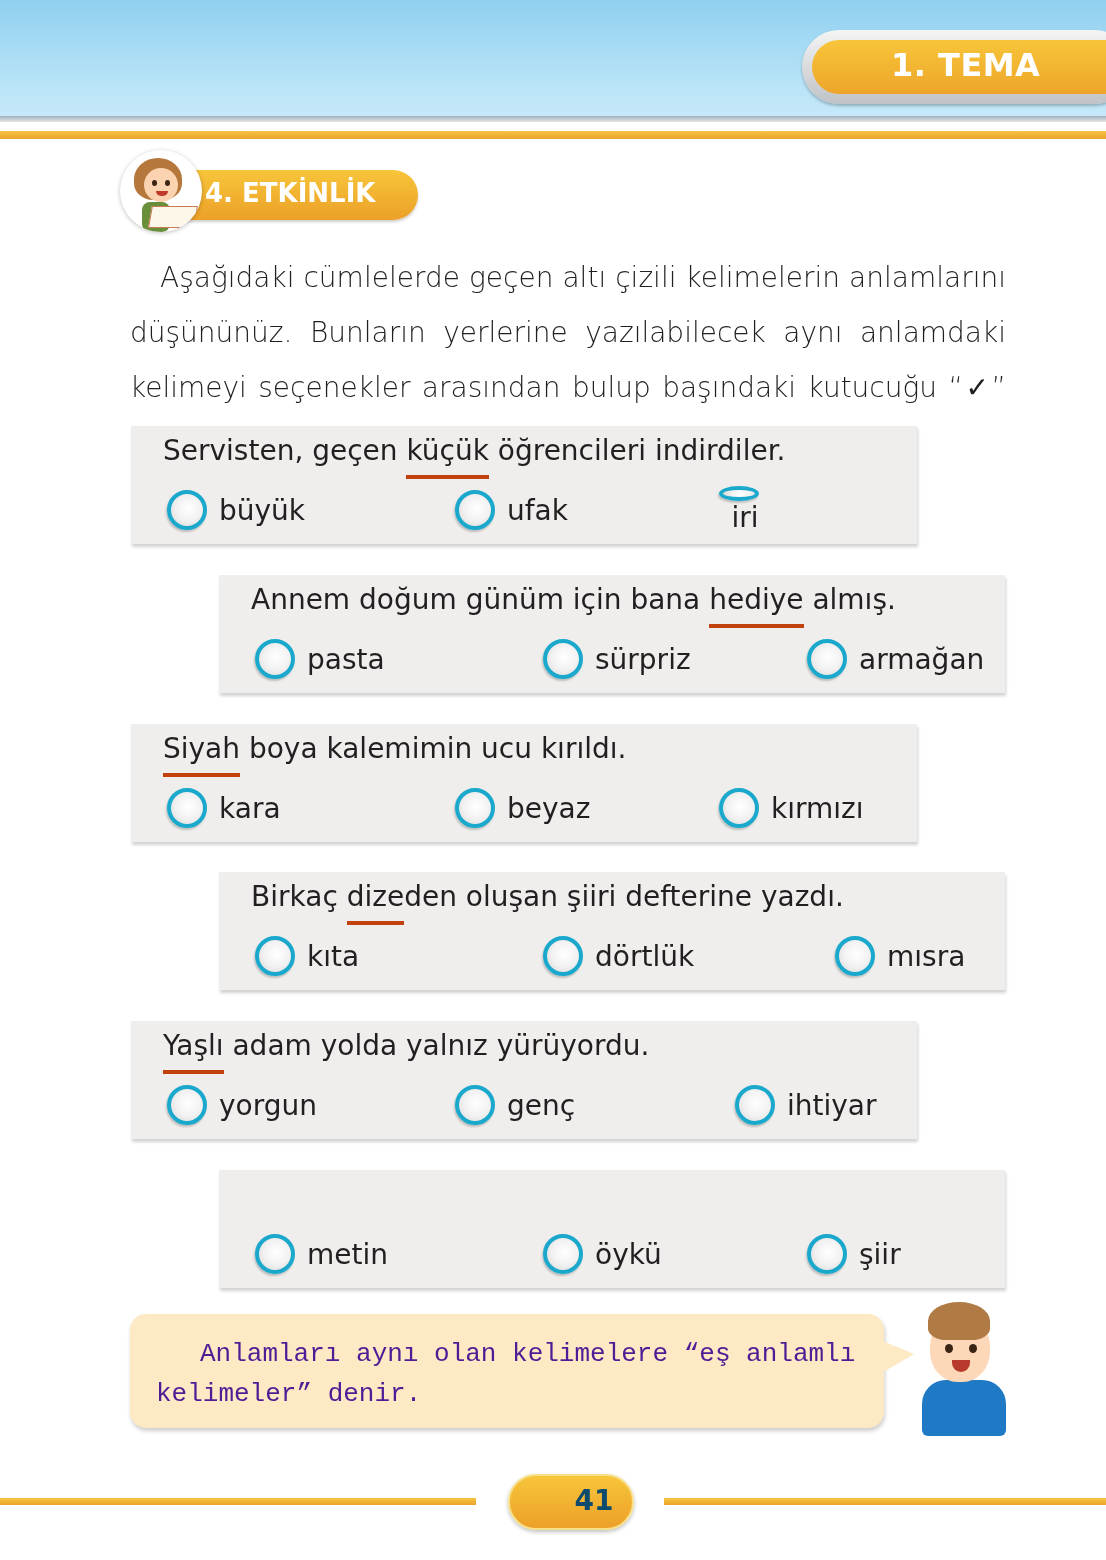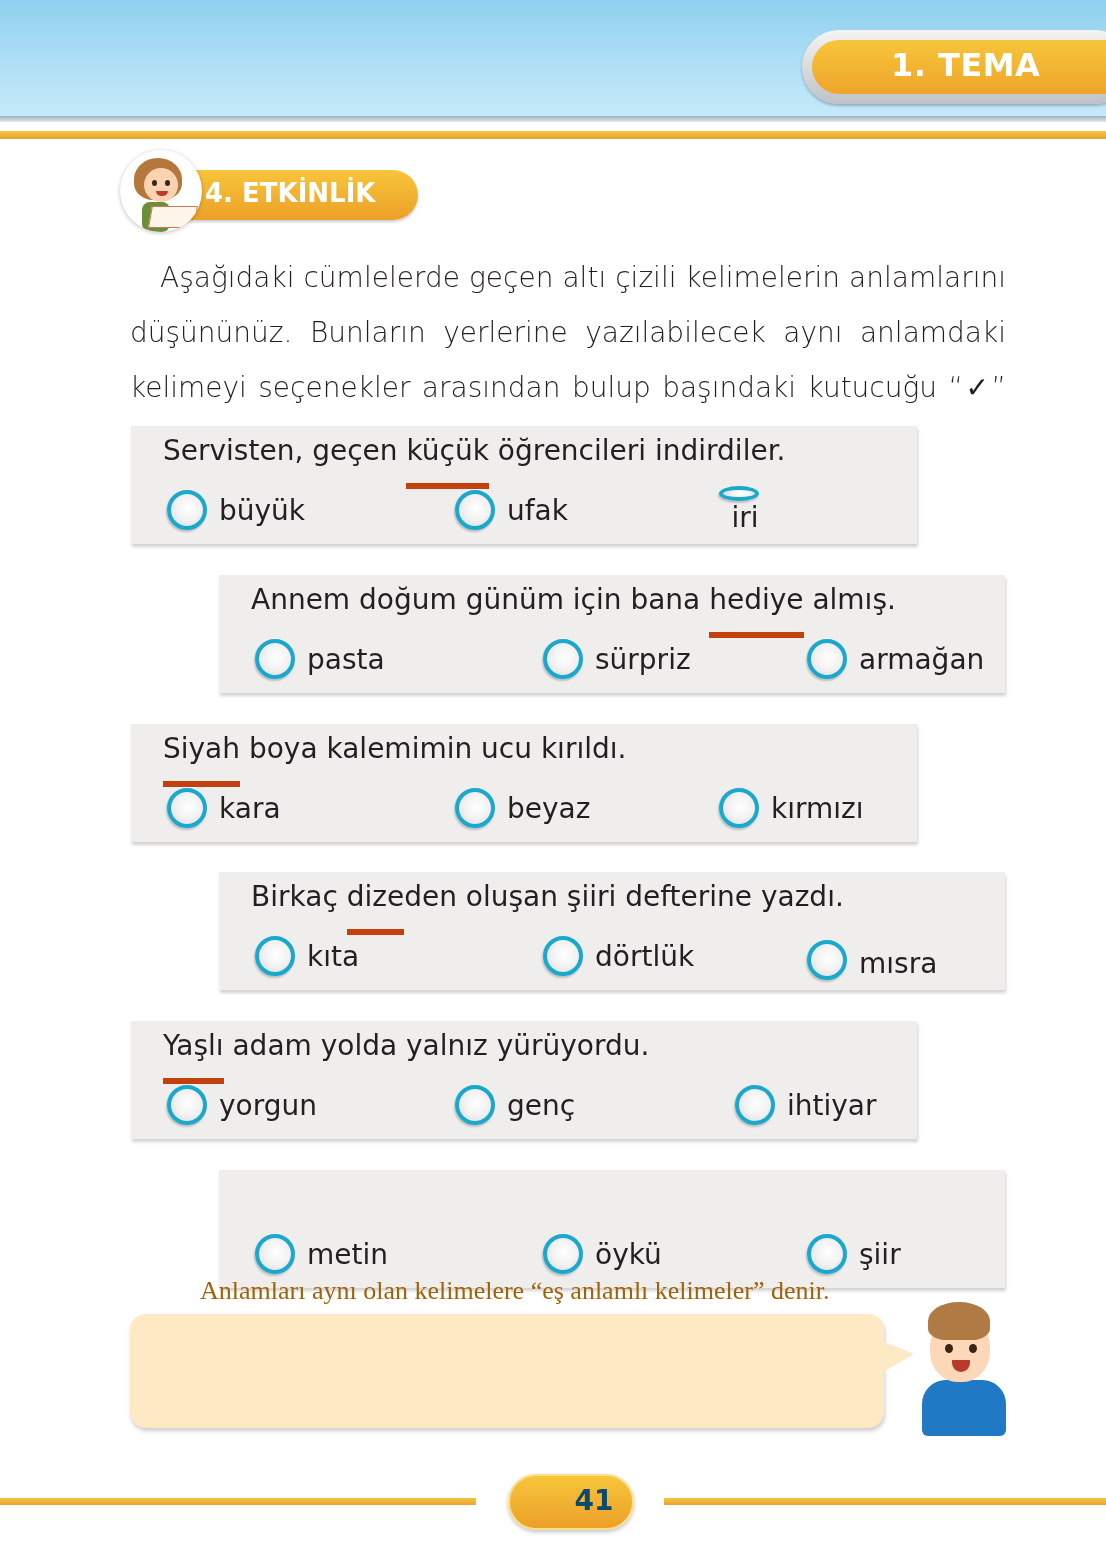--- a/index.html
+++ b/index.html
@@ -20,28 +20,28 @@
   .girl-eye1{left:32px;}.girl-eye2{left:45px;}
   .girl-mouth{position:absolute;left:36px;top:41px;width:12px;height:5px;border-radius:0 0 8px 8px;background:#c0392b;}
   .girl-book{position:absolute;left:30px;top:56px;width:44px;height:20px;background:#fdf7ea;border:1px solid #c97a55;transform:skewX(-10deg);}
   .girl-body{position:absolute;left:22px;top:52px;width:28px;height:30px;border-radius:8px;background:#6a8f3a;}
 
   .instructions{position:absolute;left:130px;top:250px;width:876px;font-family:"DejaVu Sans",sans-serif;font-size:28px;line-height:55px;color:#231f20;text-align:justify;font-weight:300;}
   .instructions p{margin:0;text-indent:30px;}
 
   .q-panel{position:absolute;height:118px;background:#efeeed;box-shadow:1px 3px 3px rgba(0,0,0,0.18);}
   .q-sentence{position:absolute;left:32px;top:8px;font-size:28px;color:#231f20;white-space:nowrap;}
-  .q-sentence u{text-decoration:none;border-bottom:6px solid #c2410c;padding-bottom:16px;}
+  .q-sentence u{text-decoration:none;border-bottom:4px solid #c2410c;padding-bottom:8px;}
   .opt{position:absolute;top:60px;height:48px;display:flex;align-items:center;}
   .radio{width:40px;height:40px;border-radius:50%;border:4px solid #1aa8cc;box-sizing:border-box;background:radial-gradient(circle at 55% 45%,#ffffff 0%,#f2f2f2 50%,#d6d6d6 100%);box-shadow:-1px 2px 2px rgba(0,0,0,0.2);}
   .opt-label{margin-left:12px;font-size:28px;color:#231f20;}
 
   .note-bubble{position:absolute;left:130px;top:1314px;width:754px;height:114px;border-radius:16px;background:#fde9c4;box-shadow:1px 3px 4px rgba(0,0,0,0.2);}
   .note-tail{position:absolute;left:880px;top:1340px;width:0;height:0;border-top:14px solid transparent;border-bottom:20px solid transparent;border-left:34px solid #fde9c4;}
-  .note-text{position:absolute;left:156px;top:1271px;width:712px;font-family:Liberation Serif, serif;font-size:26px;line-height:40px;color:#a16207;}
+  .note-text{position:absolute;left:156px;top:1334px;width:712px;font-family:Liberation Mono, monospace;font-size:26px;line-height:40px;color:#4c1d95;}
   .note-text p{margin:0;text-indent:44px;}
 
   .boy{position:absolute;left:912px;top:1300px;width:100px;height:140px;}
   .boy-hair{position:absolute;left:16px;top:2px;width:62px;height:38px;border-radius:50% 50% 30% 30%;background:#b07a45;}
   .boy-face{position:absolute;left:18px;top:16px;width:60px;height:66px;border-radius:46%;background:#fcd8b8;}
   .boy-eye1,.boy-eye2{position:absolute;top:44px;width:8px;height:9px;border-radius:50%;background:#3a2414;}
   .boy-eye1{left:33px;}.boy-eye2{left:57px;}
   .boy-mouth{position:absolute;left:40px;top:60px;width:18px;height:12px;border-radius:0 0 12px 12px;background:#b83a2c;}
   .boy-body{position:absolute;left:10px;top:80px;width:84px;height:56px;border-radius:24px 24px 6px 6px;background:#2079c4;}
 
@@ -127,21 +127,21 @@
 <div class="q-panel" style="left:219px;top:872px;width:786px;">
   <div class="q-sentence"><span>Birkaç </span><u>dize</u><span>den oluşan şiiri defterine yazdı.</span></div>
   <div class="opt" style="left:36px;">
       <div class="radio"></div>
       <span class="opt-label">kıta</span>
     </div>
   <div class="opt" style="left:324px;">
       <div class="radio"></div>
       <span class="opt-label">dörtlük</span>
     </div>
-  <div class="opt" style="left:588px;align-items:flex-end;">
+  <div class="opt" style="left:616px;">
       <div class="radio"></div>
       <span class="opt-label">mısra</span>
     </div>
 </div>
 
 <div class="q-panel" style="left:131px;top:1021px;width:786px;">
   <div class="q-sentence"><span></span><u>Yaşlı</u><span> adam yolda yalnız yürüyordu.</span></div>
   <div class="opt" style="left:36px;align-items:center;">
       <div class="radio"></div>
       <span class="opt-label">yorgun</span>

